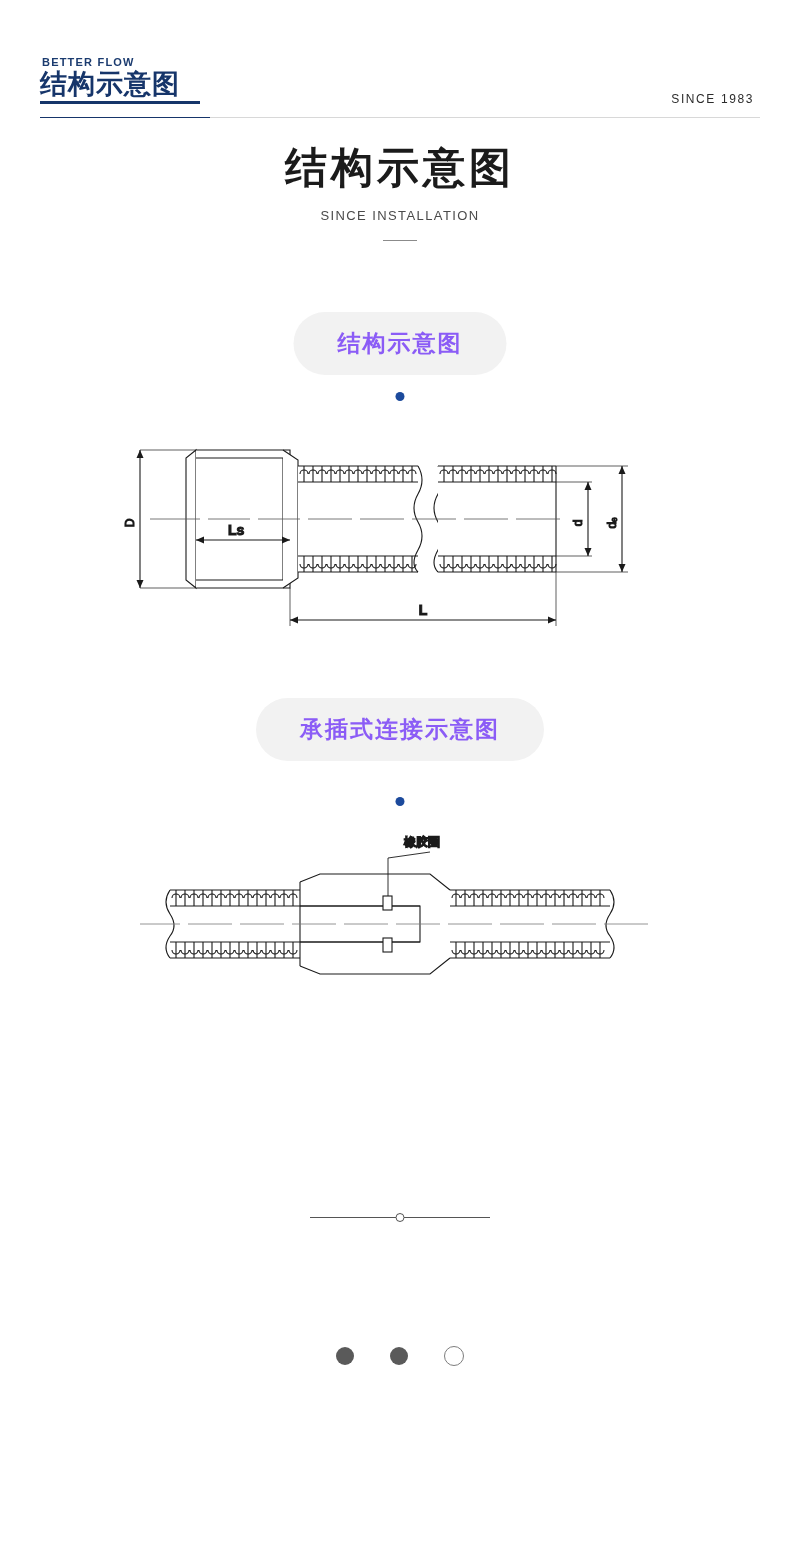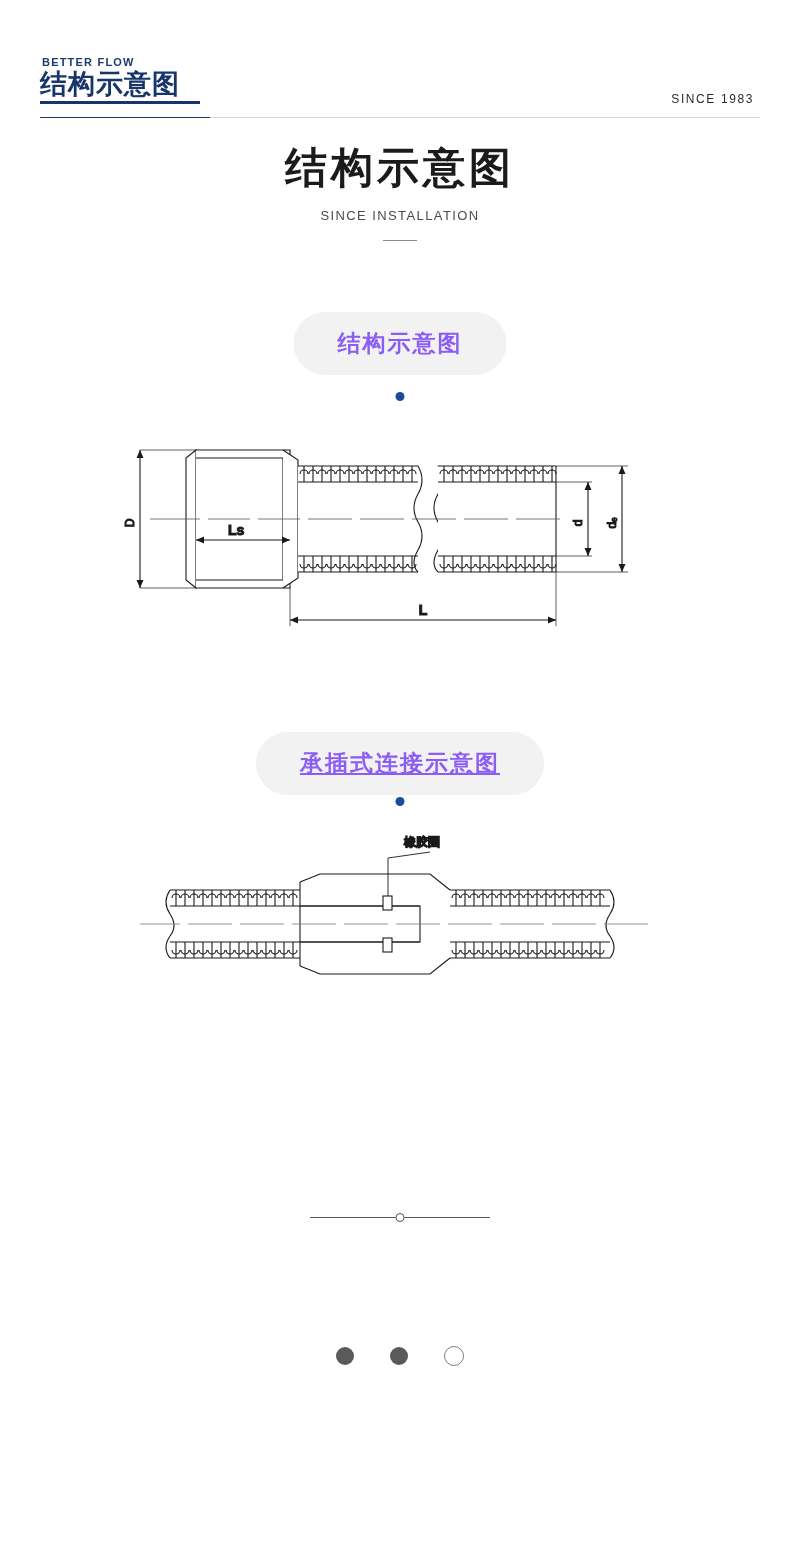--- a/index.html
+++ b/index.html
@@ -125,21 +125,21 @@
     left: 50%;
     transform: translateX(-50%);
     width: 9px;
     height: 9px;
     border-radius: 50%;
     background: #1c4a9c;
   }
 
   #pill-1 { top: 312px; }
   #dot-1  { top: 392px; }
-  #pill-2 { top: 732px; text-decoration: underline; }
+  #pill-2 { top: 698px; }
   #dot-2  { top: 797px; }
 
   
   .figure {
     position: absolute;
     left: 0;
     width: 800px;
   }
   #figure-1 { top: 430px; height: 220px; }
   #figure-2 { top: 812px; height: 220px; }

